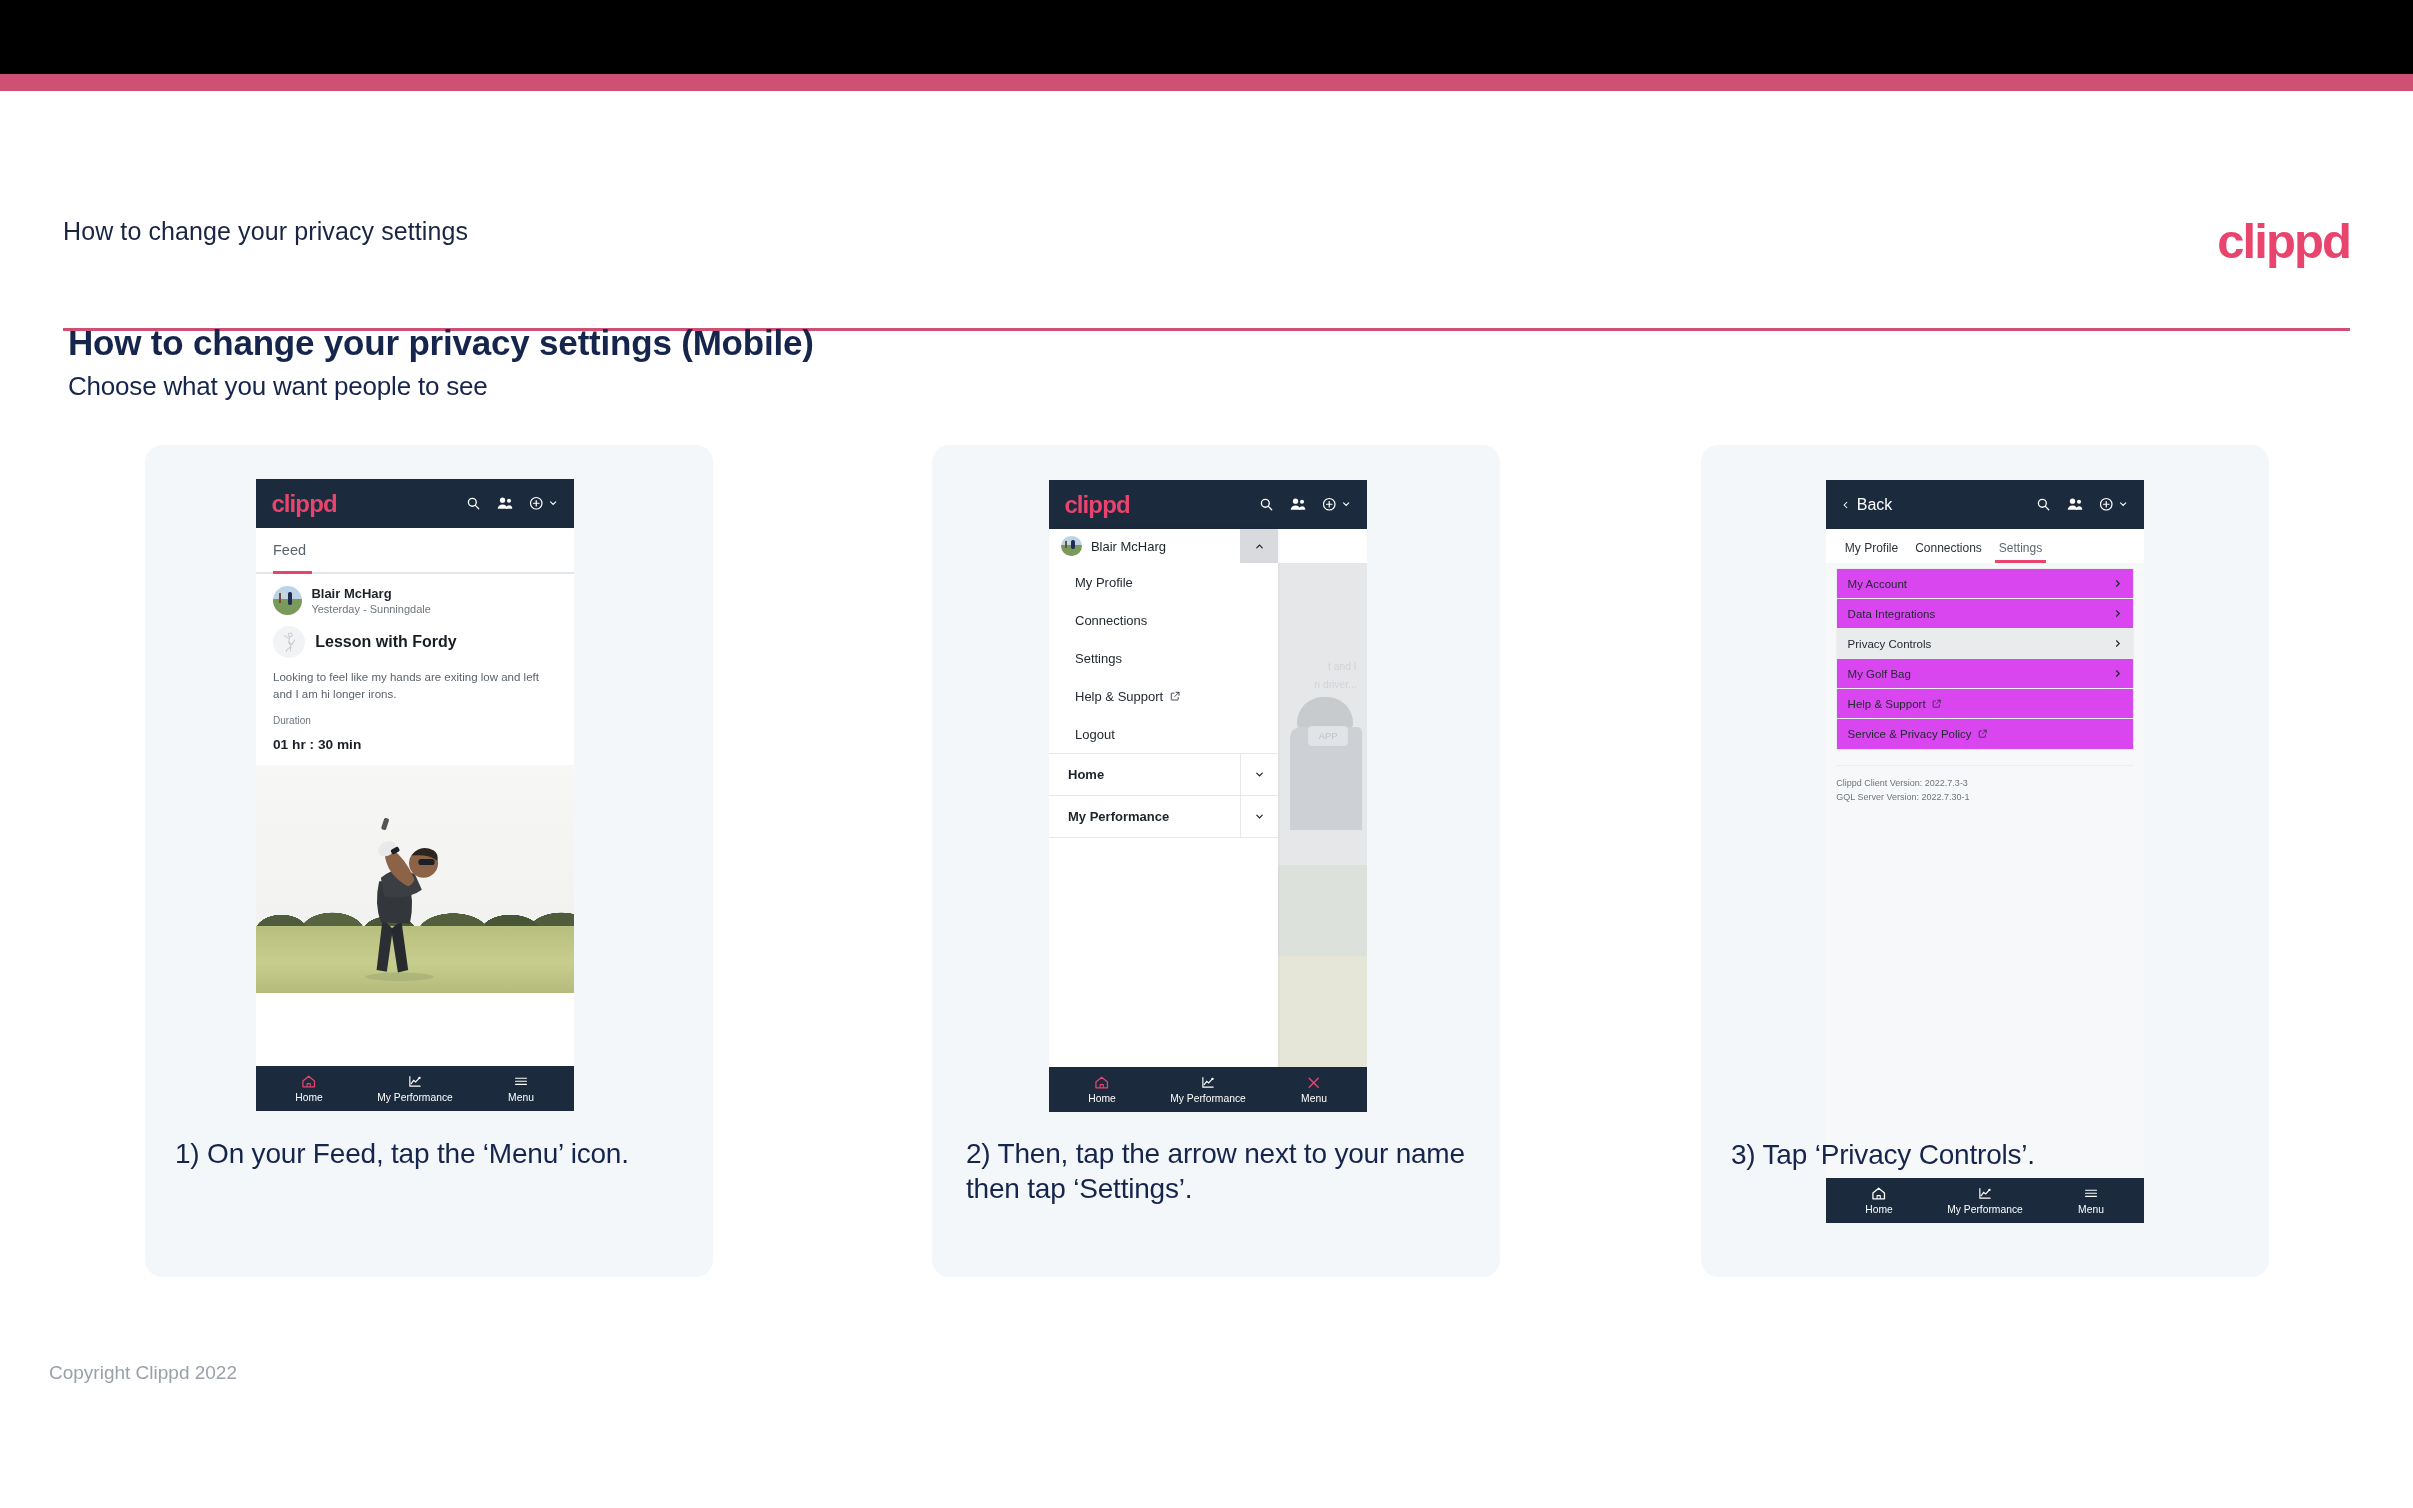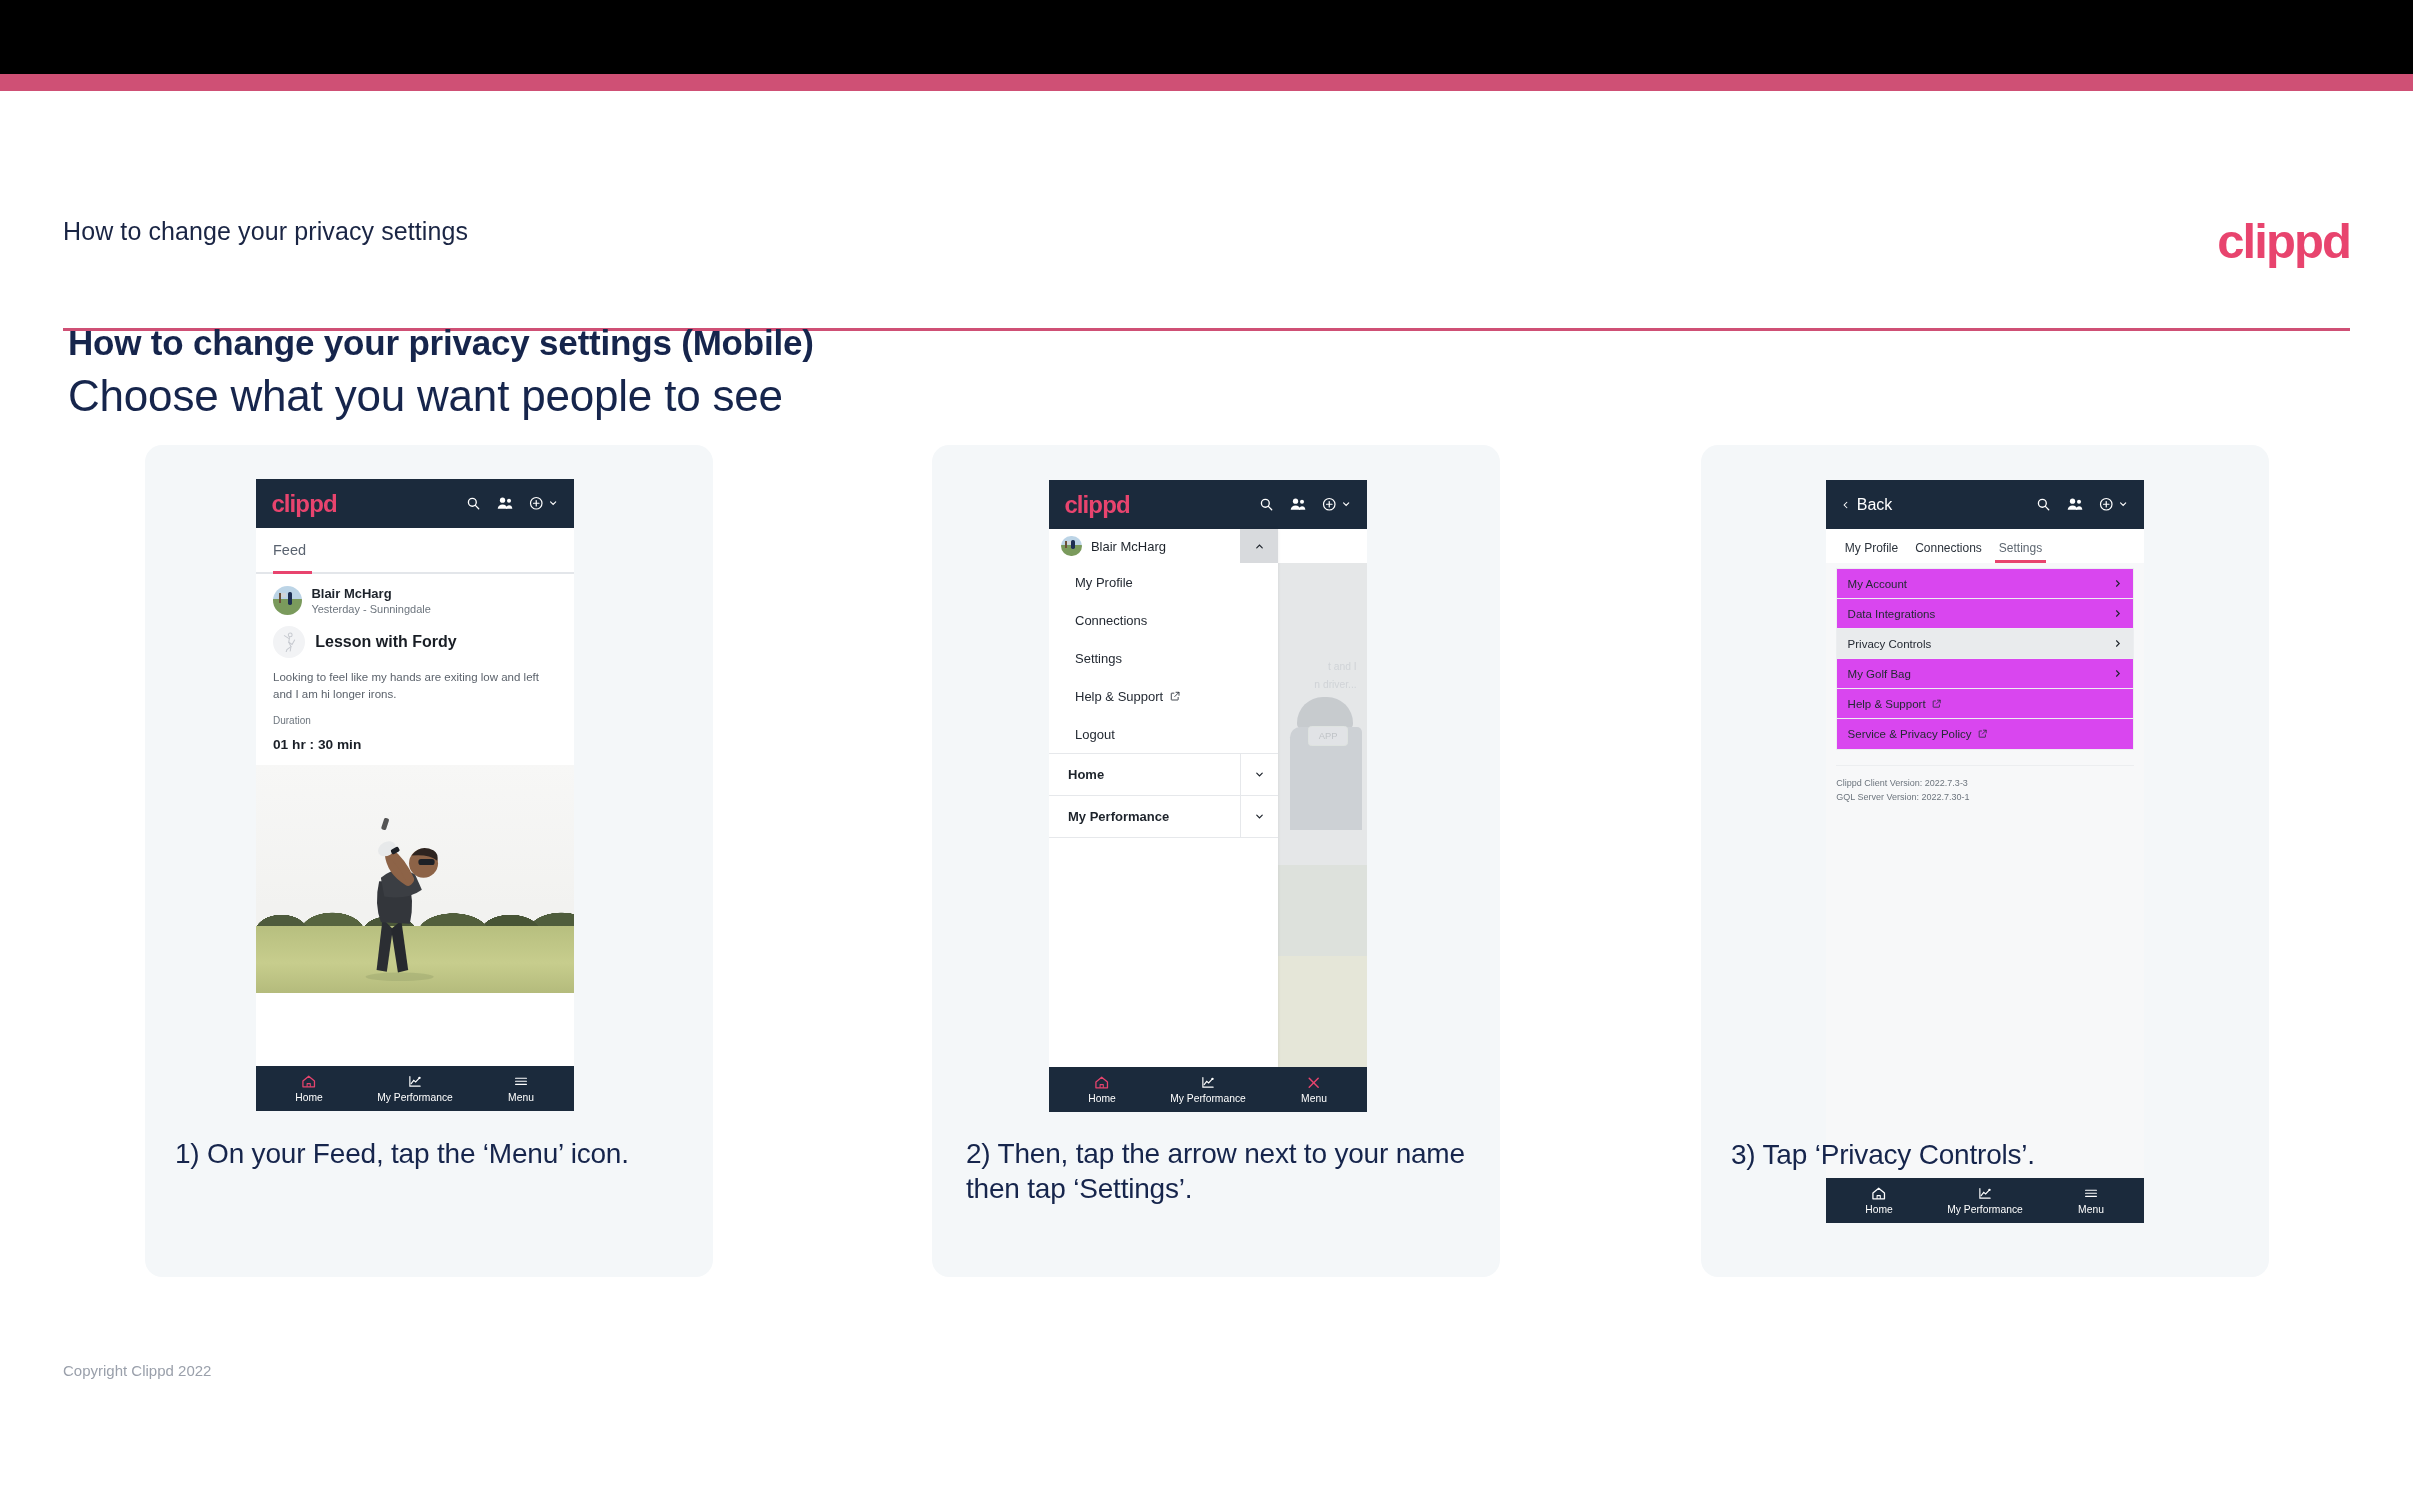--- a/index.html
+++ b/index.html
@@ -27,26 +27,26 @@
   }
   .header-rule { position:absolute; left:63px; top:237px; width:2287px; height:2.6px; background:#cf5075; }
 
   
   .main-title {
     position:absolute; left:68px; top:323px;
     font-size:35px; font-weight:bold; color:#16254c; letter-spacing:-0.2px; white-space:nowrap;
   }
   .sub-title {
     position:absolute; left:68px; top:371px;
-    font-size:44px; font-weight:normal; color:#16254c; letter-spacing:-0.2px; white-space:nowrap;
+    font-size:26px; font-weight:normal; color:#16254c; letter-spacing:-0.2px; white-space:nowrap;
   }
 
   .footer-copyright {
-    position:absolute; left:63px; top:1362px;
-    font-size:15px; color:#9aa0ab; white-space:nowrap;
+    position:absolute; left:49px; top:1362px;
+    font-size:19px; color:#9aa0ab; white-space:nowrap;
   }
 
   
   .card {
     position:absolute; top:445px; width:568px; height:832px;
     background:#f4f7f9; border-radius:17px;
   }
   #card-1 { left:145px; }
   #card-2 { left:932px; }
   #card-3 { left:1701px; }

